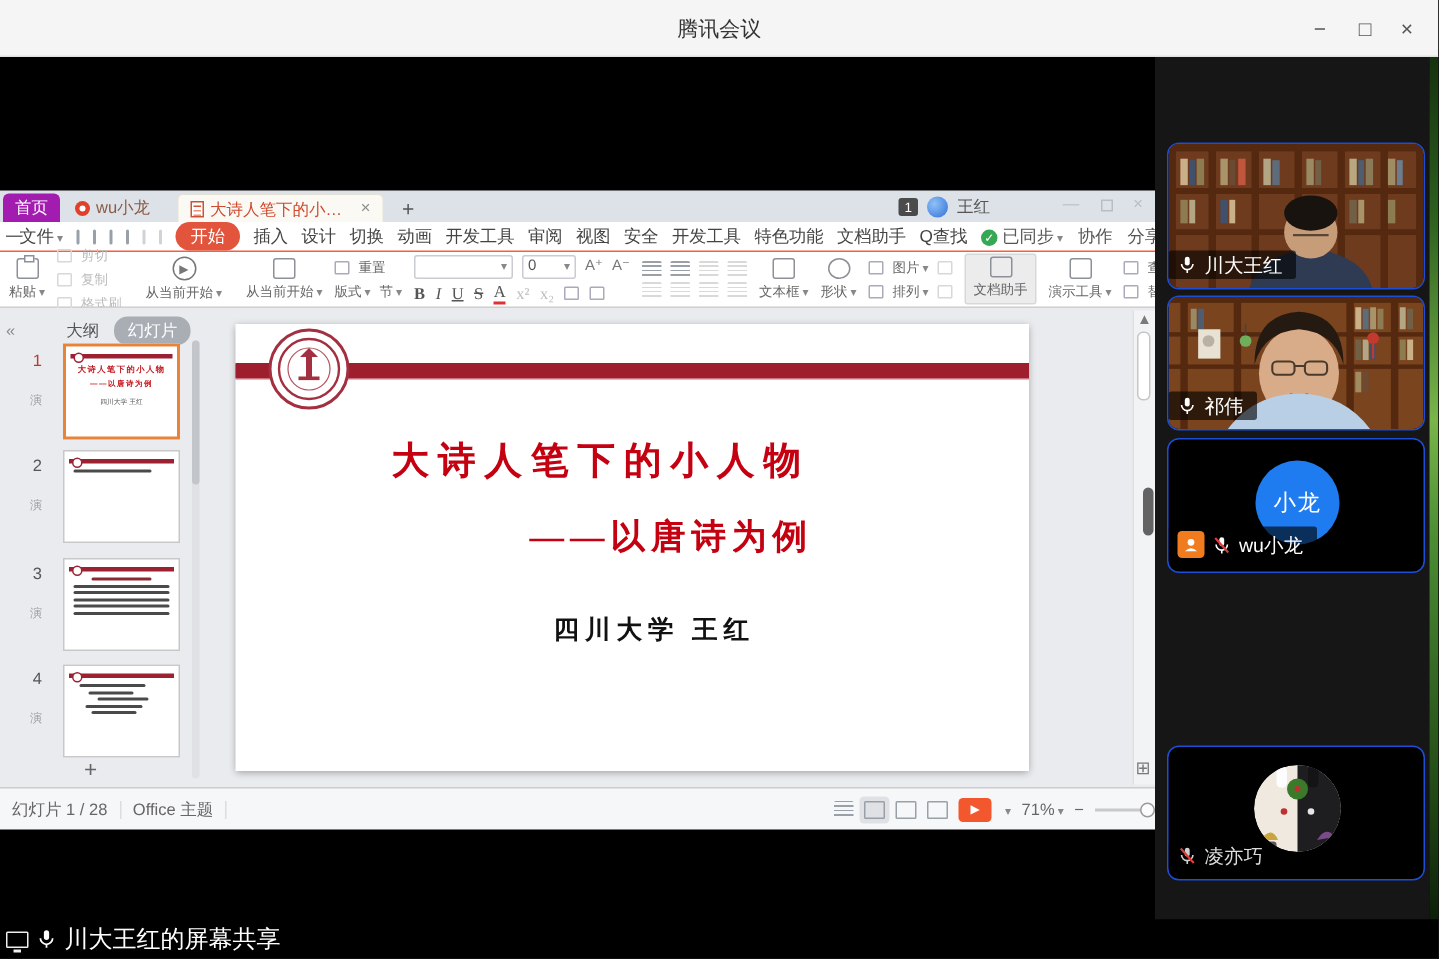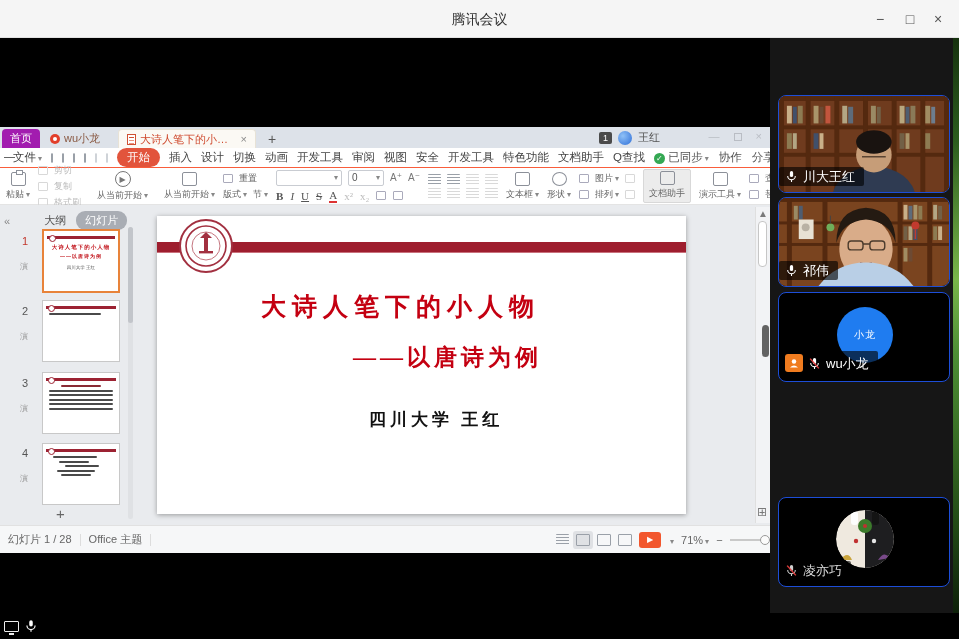--- a/index.html
+++ b/index.html
@@ -112,21 +112,21 @@
 .footer .txt{font-size:16px}
 .monico{width:15px;height:11px;border:1.5px solid #eee;border-radius:1px;position:relative}
 .monico:after{content:"";position:absolute;left:4px;bottom:-4px;width:5px;height:2px;background:#eee}
 
 .sidebar{left:770px;top:38px;width:183px;height:575px;background:#161616}
 .tile{position:absolute;left:8px;width:172px;background:#000;border:1px solid #1d4ed8;border-radius:8px;overflow:hidden}
 .chip{position:absolute;left:0;bottom:6px;display:flex;align-items:center;gap:5px;
   background:rgba(0,0,0,.62);padding:3px 9px 3px 6px;border-radius:2px;color:#fff;font-size:13px;white-space:nowrap}
 .chip .nm{line-height:1}
 .avatar-blue{position:absolute;left:58px;top:14px;width:56px;height:56px;border-radius:50%;
-  background:#1f7cf0;color:#fff;font-size:10px;display:flex;align-items:center;justify-content:center;letter-spacing:1px}
+  background:#1f7cf0;color:#fff;font-size:15px;display:flex;align-items:center;justify-content:center;letter-spacing:1px}
 .avatar-ph{position:absolute;left:57px;top:12px;width:58px;height:58px;border-radius:50%;overflow:hidden}
 .hostbadge{width:18px;height:18px;border-radius:3px;background:#f07c1f;display:flex;align-items:center;justify-content:center}
 .greenedge{left:953px;top:38px;width:6px;height:575px;
   background:linear-gradient(#16320f,#2c5e1e 18%,#79b54a 42%,#4d8f35 55%,#224a16 85%,#0d2009)}
 .vfill{display:block;width:100%;height:100%}
 </style>
 </head>
 <body>
 
 <div class="stage">
@@ -560,15 +560,16 @@
 
   <div class="abs greenedge"></div>
 
   <div class="abs footer">
     <span class="monico"></span>
     <svg width="14" height="14" viewBox="0 0 24 24">
       <rect x="9" y="2" width="6" height="11" rx="3" fill="#fff"></rect>
       <path d="M5 11a7 7 0 0 0 14 0" stroke="#fff" stroke-width="2" fill="none"></path>
       <line x1="12" y1="18" x2="12" y2="22" stroke="#fff" stroke-width="2"></line>
     </svg>
+    <span class="txt">川大王红的屏幕共享</span>
   </div>
 
 </div>
 
 </body></html>

